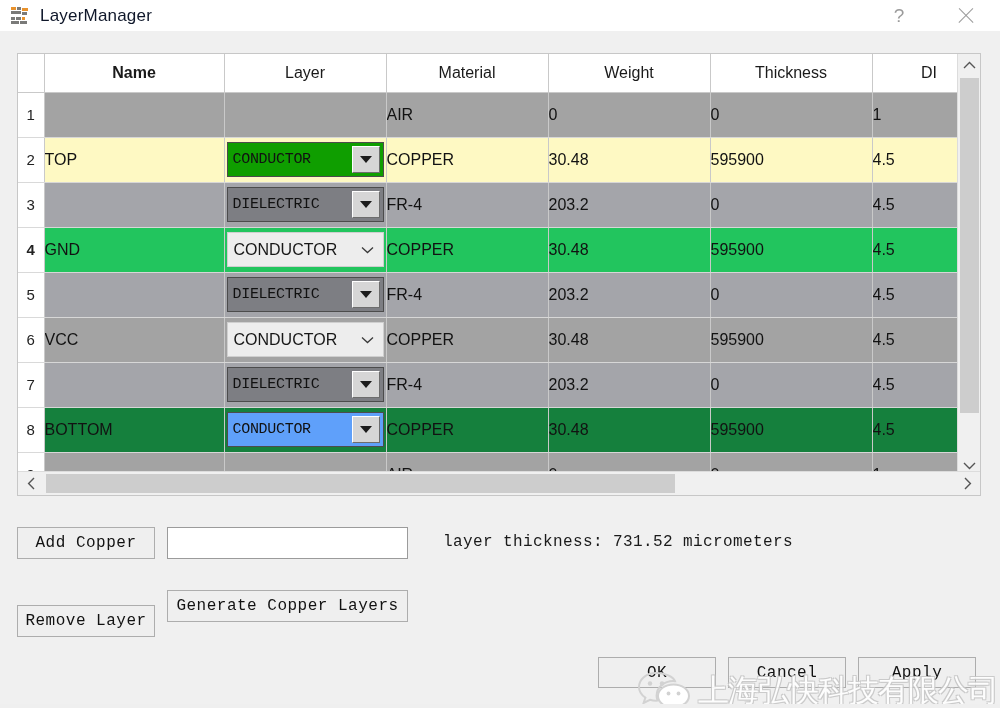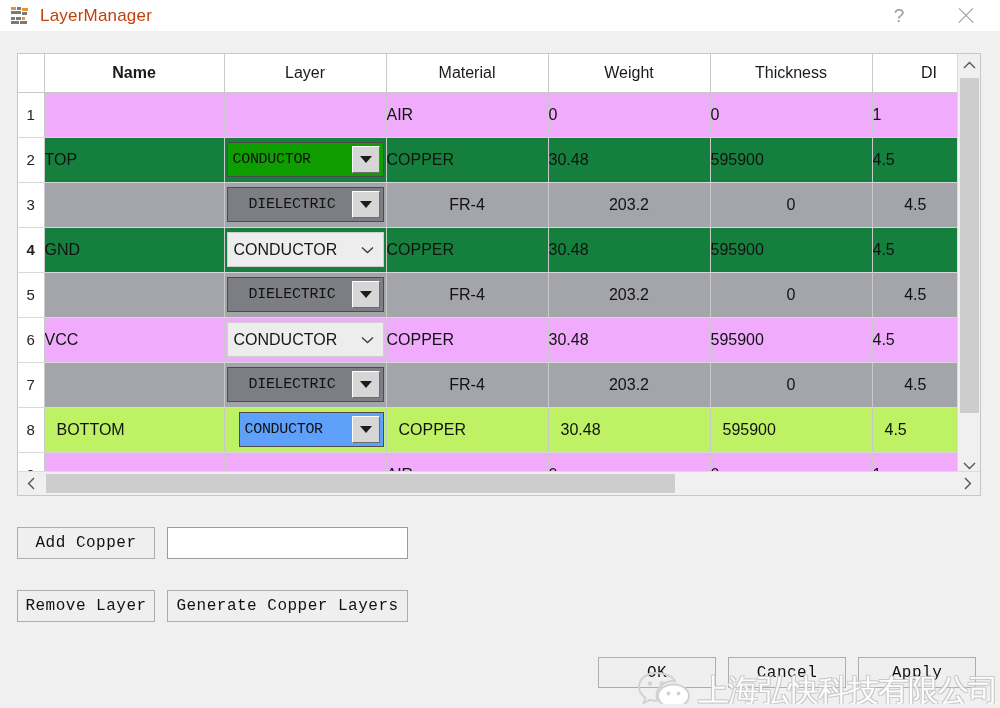--- a/index.html
+++ b/index.html
@@ -18,21 +18,21 @@
   }
   #app-icon {
     width: 22px; height: 22px; margin-left: 9px; margin-right: 9px;
     position: relative; flex: 0 0 auto;
   }
   #app-icon .g {
     position: absolute; background: #7a7a78;
   }
   #app-icon .o { position: absolute; background: #e8922d; }
   #title-text {
-    font-size: 17px; color: #c2410c; letter-spacing: .2px;
+    font-size: 17px; color: #0f172a; letter-spacing: .2px;
     font-family: "Liberation Sans", sans-serif;
   }
   #titlebar .spacer { flex: 1 1 auto; }
   .winbtn {
     width: 62px; height: 31px; display: flex; align-items: center;
     justify-content: center; color: #9b9b9b; font-size: 19px;
   }
   .winbtn.close { width: 70px; }
   .xglyph { position: relative; width: 17px; height: 17px; }
   .xglyph i {
@@ -84,25 +84,25 @@
     height: 45px; font-size: 16px; color: #121212;
     padding-left: 6px; vertical-align: middle;
     border-right: 1px solid #c9c9c9; border-bottom: 1px solid #d7d7d7;
     font-family: "Liberation Sans", sans-serif;
     white-space: nowrap; overflow: hidden;
   }
   td.cell.last { border-right: none; }
   td.typecell { padding: 0 0 0 0; vertical-align: middle; }
 
   
-  tr.r-white td.cell { background: #f0abfc; }
-  tr.r-green td.cell { background: #15803d; }
-  tr.r-gray  td.cell { background: #a4a5aa; text-align: center; }
-  tr.r-blue  td.cell { background: #bef264; padding-left: 12px; }
-  tr.r-lite  td.cell { background: #15803d; }
+  tr.r-white td.cell { background: #a3a3a3; }
+  tr.r-green td.cell { background: #fef9c3; }
+  tr.r-gray  td.cell { background: #a4a5aa; }
+  tr.r-blue  td.cell { background: #15803d; }
+  tr.r-lite  td.cell { background: #22c55e; }
 
   
   .combo-classic {
     height: 35px; margin: 0 2px 0 2px; position: relative;
     border: 1px solid #4c4c4c;
     display: flex; align-items: center;
     font-family: "Liberation Mono", monospace;
     font-size: 15px; color: #111; letter-spacing: -0.3px;
   }
   .combo-classic .ctext { padding-left: 5px; flex: 1 1 auto; }
@@ -177,21 +177,21 @@
     position: absolute; left: 167px; top: 496px; width: 241px; height: 32px;
     background: #ffffff; border: 1px solid #9b9b9b;
     font-family: "Liberation Sans", sans-serif; font-size: 15px;
     padding-left: 6px; color: #111; outline: none;
   }
   #thickness-label {
     position: absolute; left: 443px; top: 502px;
     font-family: "Liberation Mono", monospace;
     font-size: 16px; color: #1a1a1a; letter-spacing: 0.4px;
   }
-  #remove-layer { position: absolute; left: 17px; top: 559px; width: 138px; height: 32px; }
+  #remove-layer { position: absolute; left: 17px; top: 574px; width: 138px; height: 32px; }
   #gen-copper { position: absolute; left: 167px; top: 559px; width: 241px; height: 32px; }
 
   #ok-btn     { position: absolute; left: 598px; top: 626px; width: 118px; height: 31px; }
   #cancel-btn { position: absolute; left: 728px; top: 626px; width: 118px; height: 31px; }
   #apply-btn  { position: absolute; left: 858px; top: 626px; width: 118px; height: 31px; }
 
   
   #watermark {
     position: absolute; left: 636px; top: 638px; width: 364px; height: 52px;
     pointer-events: none;
@@ -431,20 +431,21 @@
           <path d="M2 1 L7.4 6.5 L2 12" fill="none" stroke="#555" stroke-width="1.4"></path>
         </svg>
       </div>
     </div>
   </div>
 
   <div class="btn" id="add-layer">Add Copper</div>
 
   <input id="layer-input" type="text" placeholder="" style="">
 
+  <div id="thickness-label">layer thickness: 731.52 micrometers</div>
 
   <div class="btn" id="remove-layer">Remove Layer</div>
   <div class="btn" id="gen-copper">Generate Copper Layers</div>
 
   <div class="btn" id="ok-btn">OK</div>
   <div class="btn" id="apply-btn">Apply</div>
   <div class="btn" id="cancel-btn">Cancel</div>
 
   <div id="watermark">
     <svg id="wechat-logo" viewBox="0 0 56 44">

